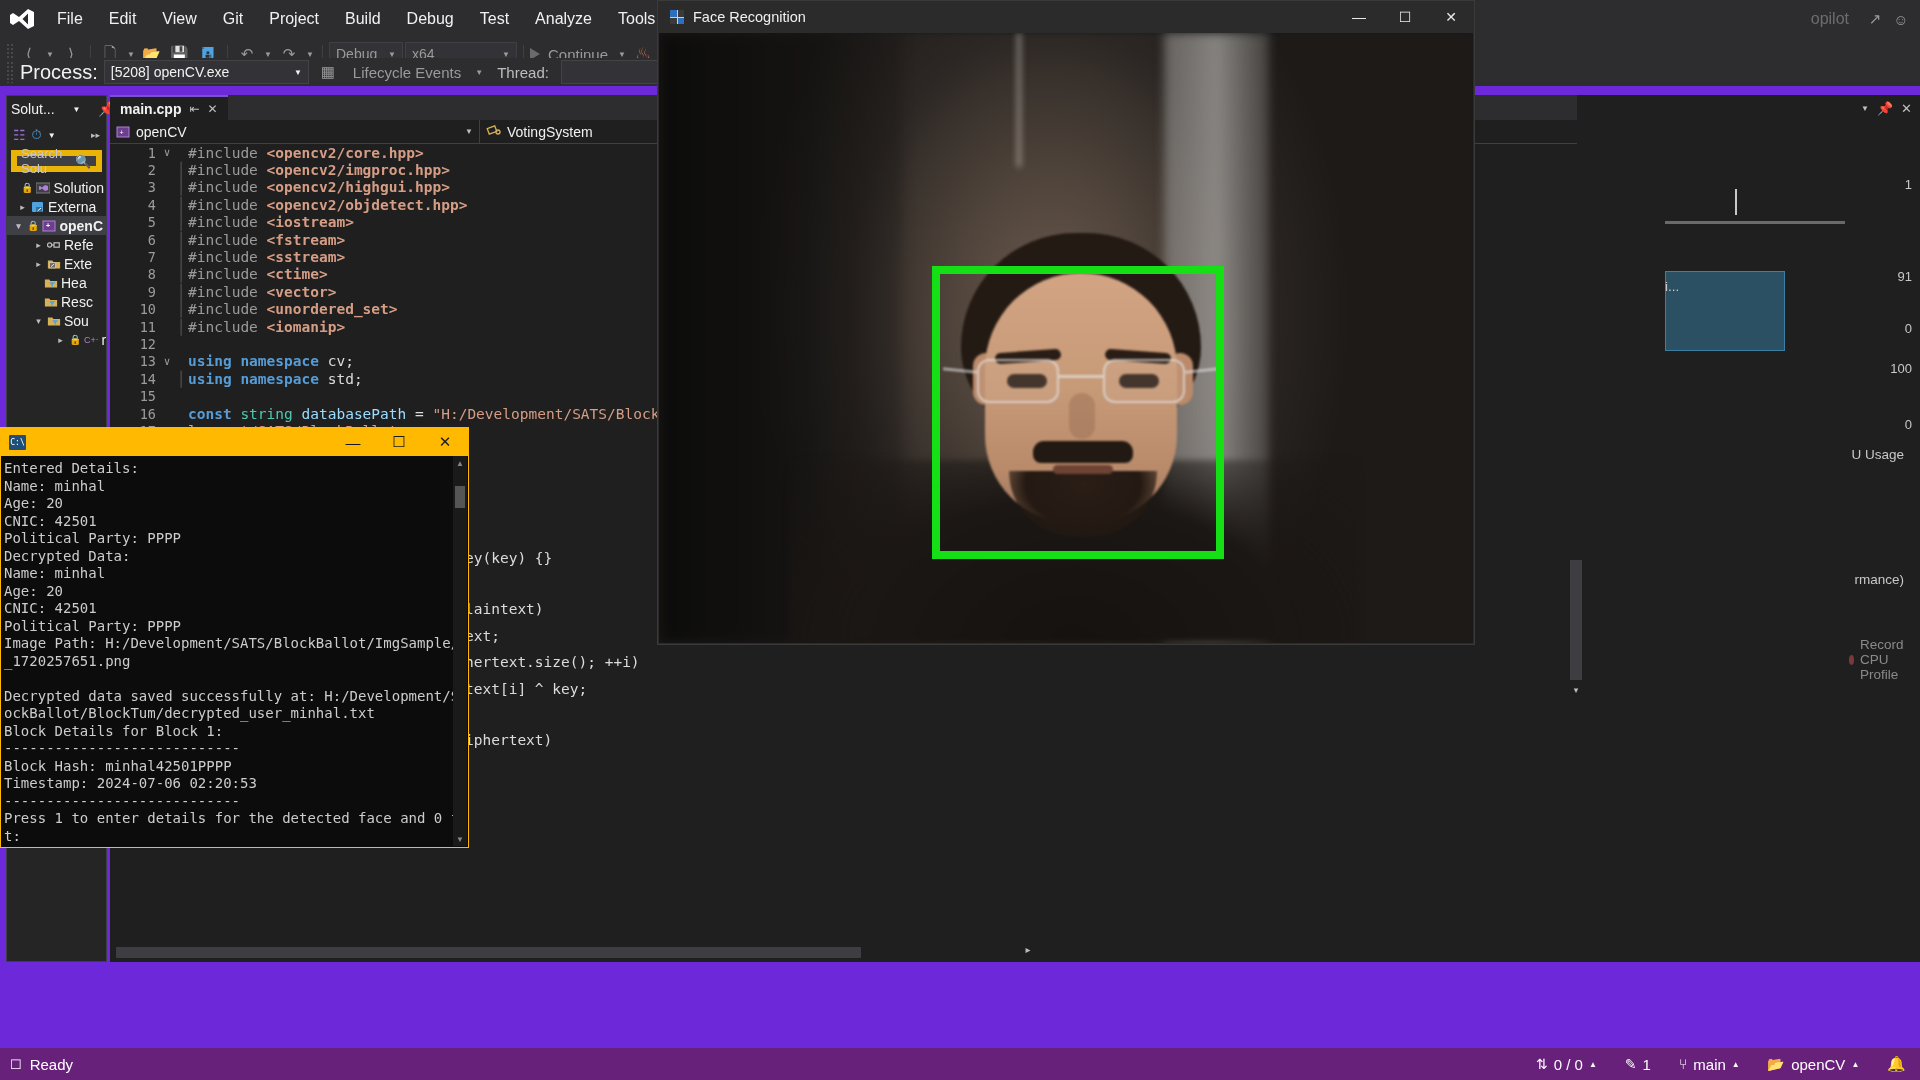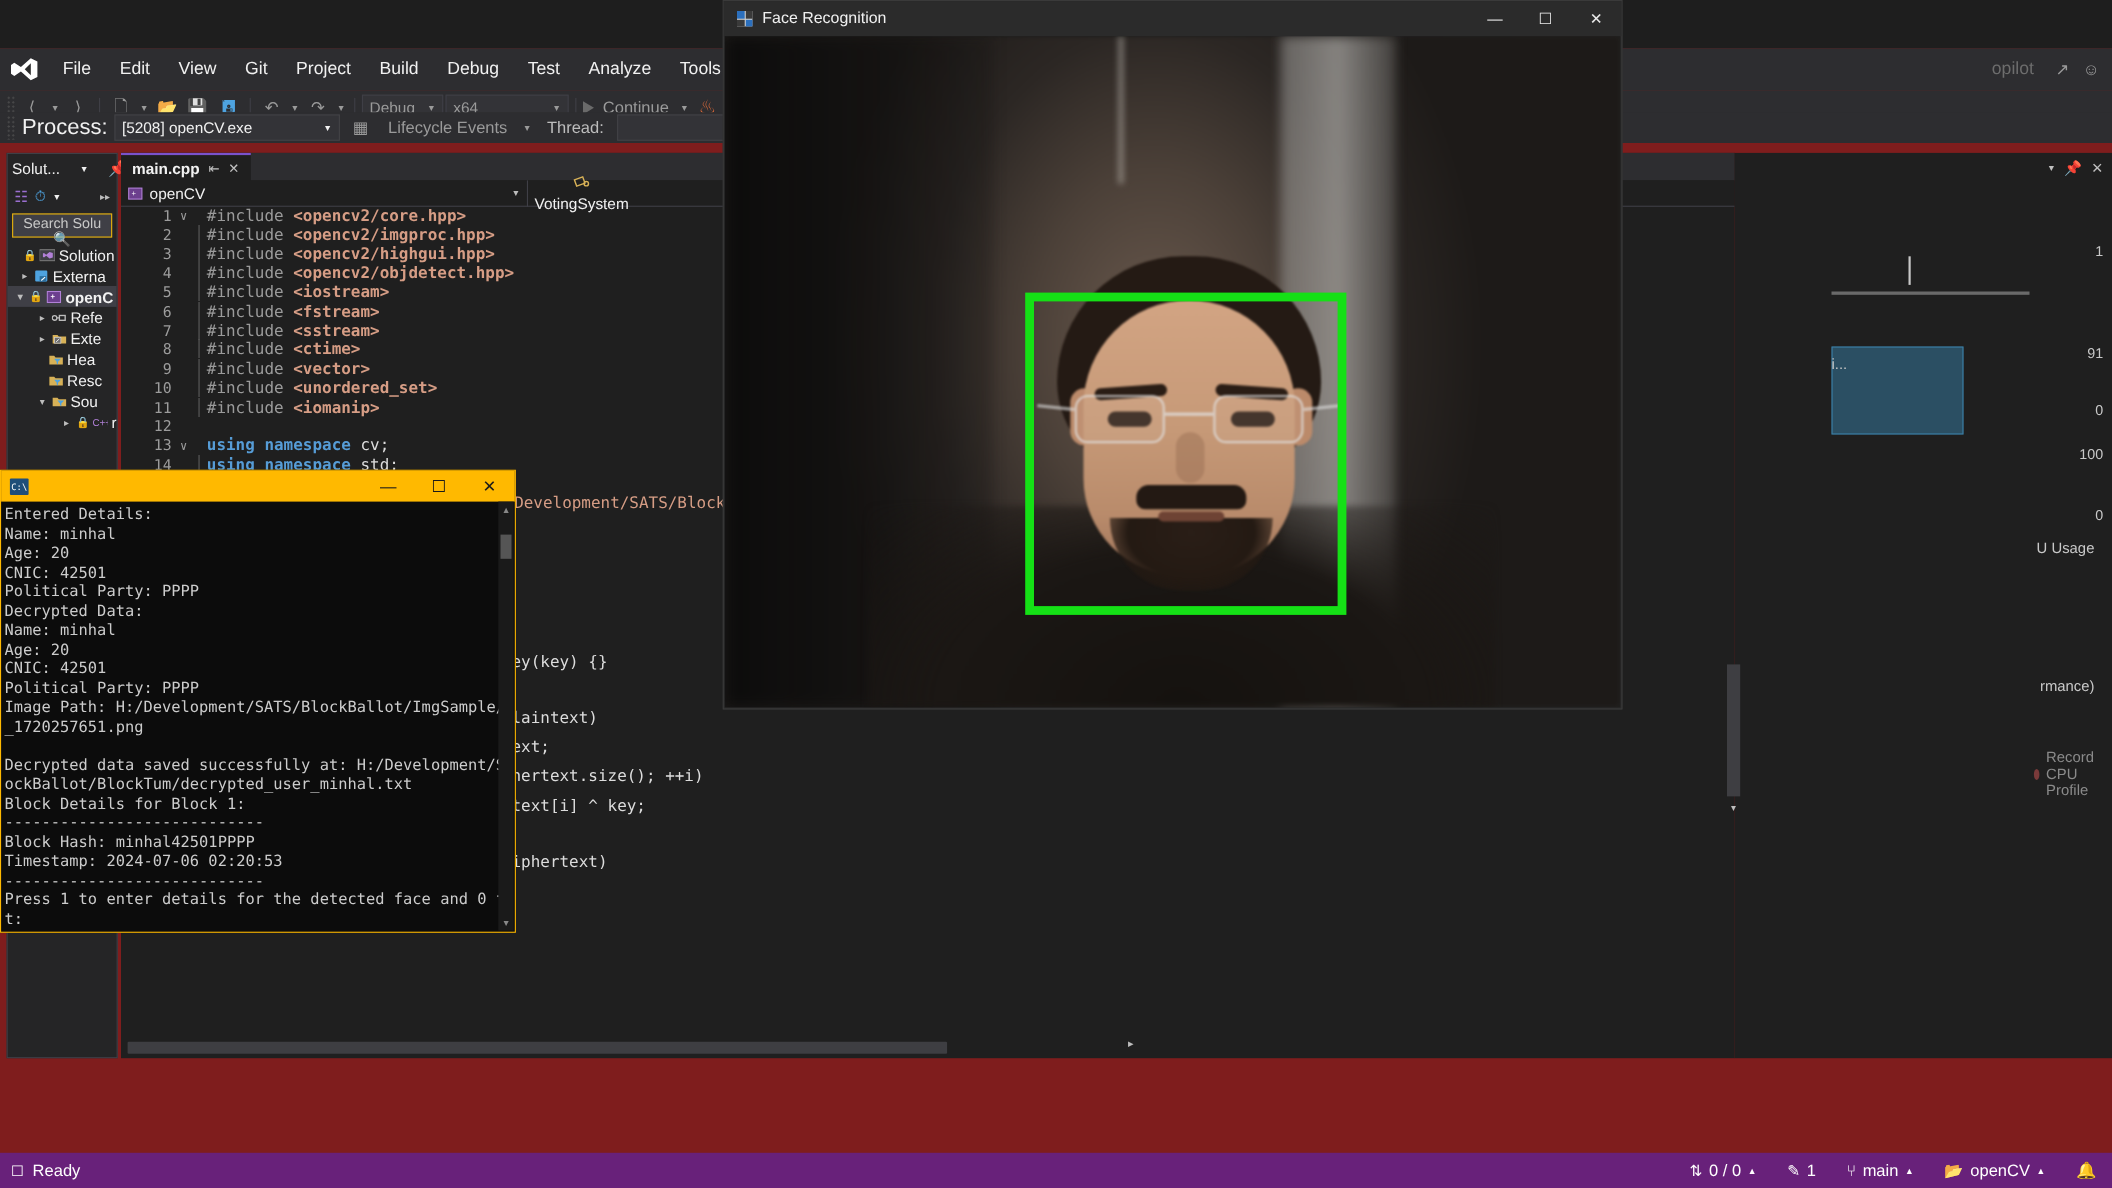--- a/index.html
+++ b/index.html
@@ -5,21 +5,21 @@
   * { margin:0; padding:0; box-sizing:border-box; }
   html, body {
     width:1920px; height:1080px; overflow:hidden;
     background:#1e1e1e;
     font-family:"Liberation Sans", sans-serif;
     color:#f1f1f1;
   }
   #root { position:relative; width:1920px; height:1080px; }
 
   
-  .vs-shell { position:absolute; inset:0; background:#7f1d1d;margin-top:44px; }
+  .vs-shell { position:absolute; inset:0; background:#6d28d9; }
 
   
   .vs-menubar {
     position:absolute; left:0; top:0; width:1920px; height:38px;
     background:#2d2d30; display:flex; align-items:center;
   }
   .vs-logo { width:44px; height:38px; display:flex; align-items:center; justify-content:center; }
   .vs-logo svg { width:26px; height:22px; }
   .menu-item {
     padding:0 13px; height:38px; line-height:38px;
@@ -72,24 +72,23 @@
   .sol-panel {
     position:absolute; left:6px; top:95px; width:101px; bottom:118px;
     background:#252526; border:1px solid #3f3f46;
   }
   .sol-header {
     height:26px; display:flex; align-items:center; gap:18px; padding:0 4px;
     font-size:14px; color:#f1f1f1;
   }
   .sol-toolrow { height:26px; display:flex; align-items:center; gap:6px; padding:0 6px; }
   .sol-search {
-    margin:2px 4px; height:22px; background:#3f3f46; border:1px solid #eab308;
+    margin:2px 4px; height:22px; background:#3f3f46; border:6px solid #eab308;
     display:flex; align-items:center; padding:0 4px; font-size:13px; color:#c8c8c8;
     justify-content:space-between;
-    flex-direction:column;
   }
   .tree { padding-top:4px; font-size:14px; }
   .tree-row {
     height:19px; display:flex; align-items:center; gap:3px;
     white-space:nowrap; overflow:hidden; color:#f1f1f1; padding-right:2px;
   }
   .tree-row.sel { background:#3f3f46; font-weight:bold; }
   .tw { width:11px; text-align:center; font-size:9px; color:#bdbdbd; flex:none; }
   .lock { color:#4ea3e0; font-size:10px; flex:none; }
   .ficon { width:14px; height:12px; flex:none; }
@@ -105,21 +104,21 @@
   .tab .mini { font-size:12px; font-weight:normal; color:#c0c0c0; }
   .navbar {
     height:24px; background:#1f1f1f; display:flex; align-items:center;
     border-bottom:1px solid #3f3f46;
   }
   .nav-combo {
     height:24px; width:370px; display:flex; align-items:center; gap:5px;
     padding:0 6px; font-size:14px; color:#f1f1f1; justify-content:space-between;
     border-right:1px solid #3f3f46;
   }
-  .nav-combo2 { display:flex; align-items:center; gap:5px; padding:0 6px; font-size:14px;flex-direction:column; }
+  .nav-combo2 { display:flex; align-items:flex-start; gap:5px; padding:0 6px; font-size:14px; }
   .code-area { position:absolute; left:0; right:0; top:49px; bottom:0; overflow:hidden; }
   .code-line { height:17.4px; display:flex; align-items:center; font-family:"DejaVu Sans Mono", monospace; font-size:14.5px; white-space:pre; }
   .ln { width:50px; text-align:right; color:#9c9c9c; padding-right:4px; flex:none; font-size:13.5px; }
   .fold { width:14px; text-align:center; color:#9c9c9c; flex:none; font-size:11px; }
   .guide { width:14px; text-align:center; color:#555; flex:none; }
   .c-pp   { color:#9b9b9b; }
   .c-inc  { color:#d69d85; font-weight:bold; }
   .c-kw   { color:#569cd6; font-weight:bold; }
   .c-type { color:#4ec9b0; }
   .c-id   { color:#9cdcfe;text-align:right; }

